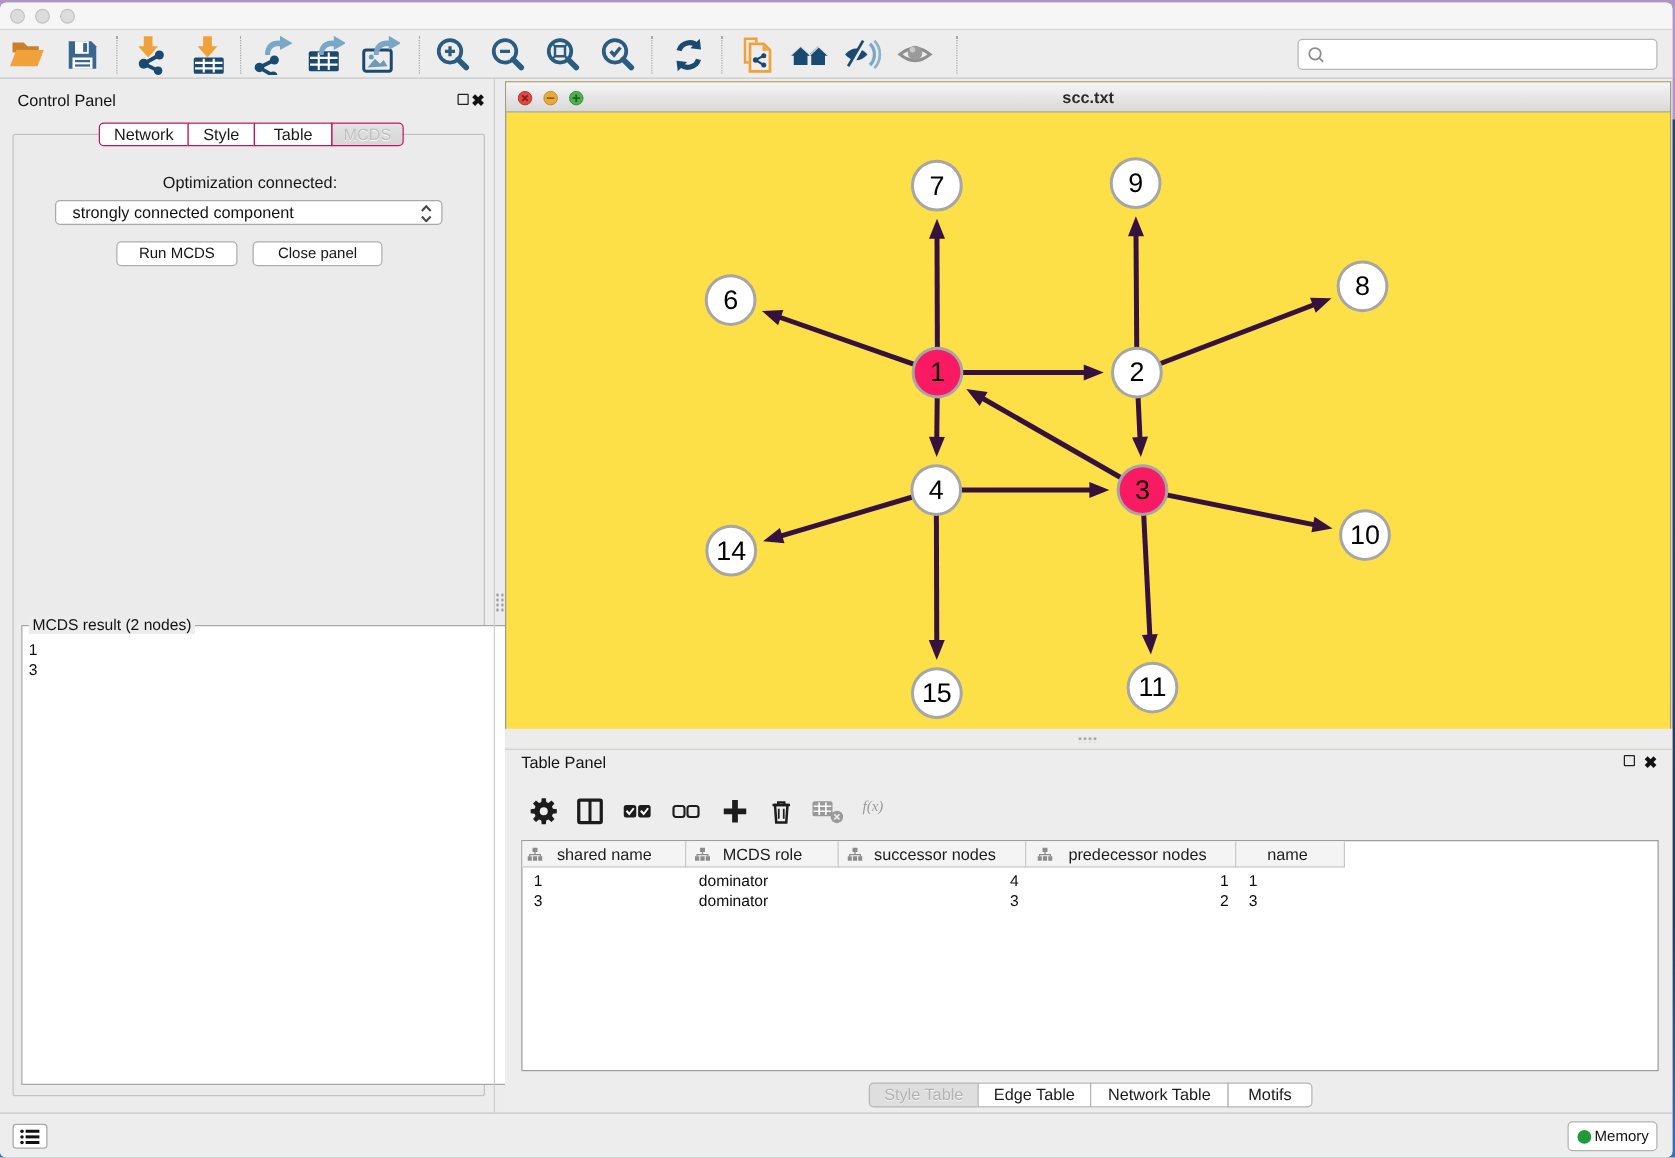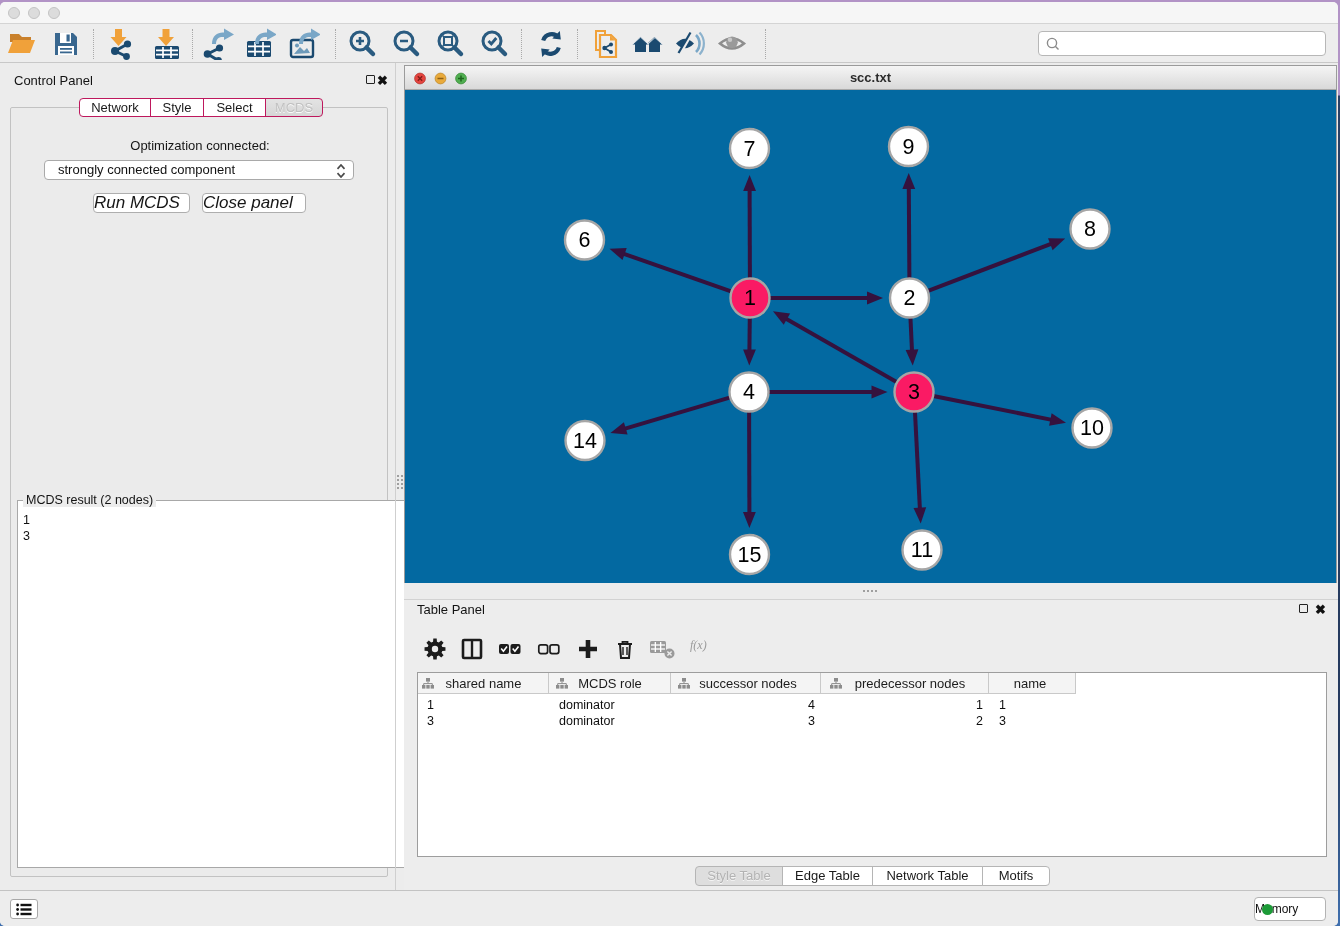--- a/index.html
+++ b/index.html
@@ -14,45 +14,45 @@
 .tbi{position:absolute;top:26px;width:32px;height:32px;}
 #search{left:1038px;top:29px;width:288px;height:25px;background:#fff;border:1px solid #b7b7b7;border-radius:4px;}
 #ctrlbr{left:395px;top:61px;width:1px;height:827px;background:#cfcfcf;}
 .ptitle{font-size:13px;color:#131313;}
 .flicon{position:absolute;width:9px;height:9px;border:1.5px solid #222;border-radius:1px;background:transparent;}
 .xicon{position:absolute;font-size:13px;color:#111;font-weight:bold;}
 .tab{position:absolute;top:96px;height:19px;background:#fff;border:1px solid #be185d;font-size:13px;color:#1a1a1a;text-align:center;line-height:17px;}
 #tabpane{left:10px;top:105px;width:378px;height:770px;border:1px solid #c2c2c2;background:#ebebeb;border-radius:2px;}
 #optlabel{left:44px;top:136px;width:312px;text-align:center;font-size:13px;color:#161616;}
 #combo{left:44px;top:158px;width:310px;height:20px;background:#fff;border:1px solid #a9a9a9;border-radius:4px;font-size:13px;color:#111;line-height:18px;padding-left:13px;}
-.btn{position:absolute;top:191px;height:20px;background:#fff;border:1px solid #aeaeae;border-radius:4px;font-size:17px;color:#161616;line-height:17px;font-style:italic;}
+.btn{position:absolute;top:191px;height:20px;background:#fff;border:1px solid #aeaeae;border-radius:4px;font-size:12px;color:#161616;text-align:center;line-height:17px;}
 #gbox{left:17px;top:498px;width:404px;height:368px;background:#fff;border:1px solid #a8a8a8;}
 #glegend{position:absolute;left:5px;top:-8px;background:#ececec;padding:0 3px;font-size:12.5px;color:#131313;}
 #gtext{position:absolute;left:5px;top:12px;font-size:12.5px;color:#111;line-height:15.5px;}
 #gsb{position:absolute;right:1px;top:8px;width:10px;height:349px;background:#fbfbfb;border-left:1px solid #e6e6e6;}
 #gthumb{position:absolute;left:1px;top:2px;width:7px;height:73px;background:#e2e2e2;border-radius:4px;}
 #vhandle{left:396px;top:472px;width:7px;height:16px;background-image:radial-gradient(circle,#9f9f9f 1px,transparent 1.2px);background-size:4px 4px;}
-#frame{left:404px;top:63px;width:933px;height:596px;background:#0369a1;border:1px solid #9b9b9b;}
+#frame{left:404px;top:63px;width:933px;height:596px;background:#fde047;border:1px solid #9b9b9b;}
 #ftitle{position:absolute;left:0;top:0;width:931px;height:24px;background:linear-gradient(#f5f5f5,#d9d9d9);border-bottom:1px solid #a9a9a9;}
 #fname{position:absolute;left:0;top:4px;width:931px;text-align:center;font-size:13px;font-weight:bold;color:#2b2b2b;}
 #graph{position:absolute;left:0;top:25px;}
 #hsplit{left:404px;top:581px;width:934px;height:16px;background:#ececec;}
 #hhandle{left:862px;top:587px;width:16px;height:5px;background-image:radial-gradient(circle,#9f9f9f 1px,transparent 1.2px);background-size:4px 4px;}
 #tpanel{left:404px;top:597px;width:934px;height:291px;background:#ededed;border-top:1px solid #d2d2d2;}
 .ttbi{position:absolute;width:26px;height:26px;}
 #ttable{left:417px;top:670px;width:910px;height:185px;background:#fff;border:1px solid #9d9d9d;}
 #thead{position:absolute;left:0;top:0;width:657px;height:21px;background:#f4f4f4;border-bottom:1px solid #c9c9c9;}
 .hsep{position:absolute;top:0;width:1px;height:21px;background:#c9c9c9;}
 .hcell{position:absolute;top:3px;font-size:13px;color:#1c1c1c;text-align:center;}
 .hico{position:absolute;top:5px;width:12px;height:11px;}
 .trow{position:absolute;font-size:12.5px;color:#0e0e0e;height:16px;line-height:16px;}
 .btab{position:absolute;top:864px;height:20px;background:#fff;border:1px solid #b5b5b5;font-size:13px;color:#1a1a1a;text-align:center;line-height:18px;}
 #statusbar{left:0;top:888px;width:1338px;height:36px;background:#ededed;border-top:1px solid #c3c3c3;}
 #listbtn{left:10px;top:897px;width:28px;height:20px;background:#fff;border:1px solid #a8a8a8;border-radius:3px;}
-#membtn{left:1254px;top:895px;width:72px;height:24px;background:#fff;border:1px solid #b3b3b3;border-radius:4px;font-size:12px;color:#111;line-height:22px;padding-right:6px;}
+#membtn{left:1254px;top:895px;width:72px;height:24px;background:#fff;border:1px solid #b3b3b3;border-radius:4px;font-size:12px;color:#111;line-height:22px;text-align:right;padding-right:6px;}
 #memdot{position:absolute;left:7px;top:6px;width:11px;height:11px;border-radius:50%;background:#1d9b38;}
 </style></head>
 <body>
 <div id="win">
   <div class="abs" id="titlebar"></div>
   <div class="tl" style="left:8px"></div>
     <div class="tl" style="left:28px"></div>
     <div class="tl" style="left:48px"></div>
   <div class="abs" id="toolbar"></div>
   <svg class="abs tbi" style="left:6px" viewBox="0 0 32 32">
@@ -185,21 +185,21 @@
         <line x1="10.3" y1="10.3" x2="13.5" y2="13.5" stroke="#8b8b8b" stroke-width="1.4"></line>
       </svg>
     </div>
 
   <div class="abs ptitle" style="left:14px;top:71px">Control Panel</div>
   <div class="flicon" style="left:366px;top:73px"></div>
   <div class="xicon" style="left:377px;top:71px">✖</div>
   <div class="abs" id="tabpane"></div>
   <div class="tab" style="left:79px;width:72px;border-radius:4px 0 0 4px;">Network</div>
   <div class="tab" style="left:150px;width:54px;">Style</div>
-  <div class="tab" style="left:203px;width:63px;">Select</div>
+  <div class="tab" style="left:203px;width:63px;">Table</div>
   <div class="tab" style="left:265px;width:58px;border-radius:0 4px 4px 0;background:linear-gradient(#e3e3e3,#d6d6d6);color:#c0c0c0;text-shadow:0 1px 0 #fafafa;">MCDS</div>
   <div class="abs" id="optlabel">Optimization connected:</div>
   <div class="abs" id="combo">strongly connected component
     <svg style="position:absolute;right:7px;top:3px" width="10" height="14" viewBox="0 0 10 14">
         <path d="M1.5 4.8 L5 1 L8.5 4.8 M1.5 9.2 L5 13 L8.5 9.2" fill="none" stroke="#4a4a4a" stroke-width="1.7"></path>
       </svg>
   </div>
   <div class="btn" style="left:93px;width:97px;">Run MCDS</div>
   <div class="btn" style="left:202px;width:104px;">Close panel</div>
   <div class="abs" id="gbox">

